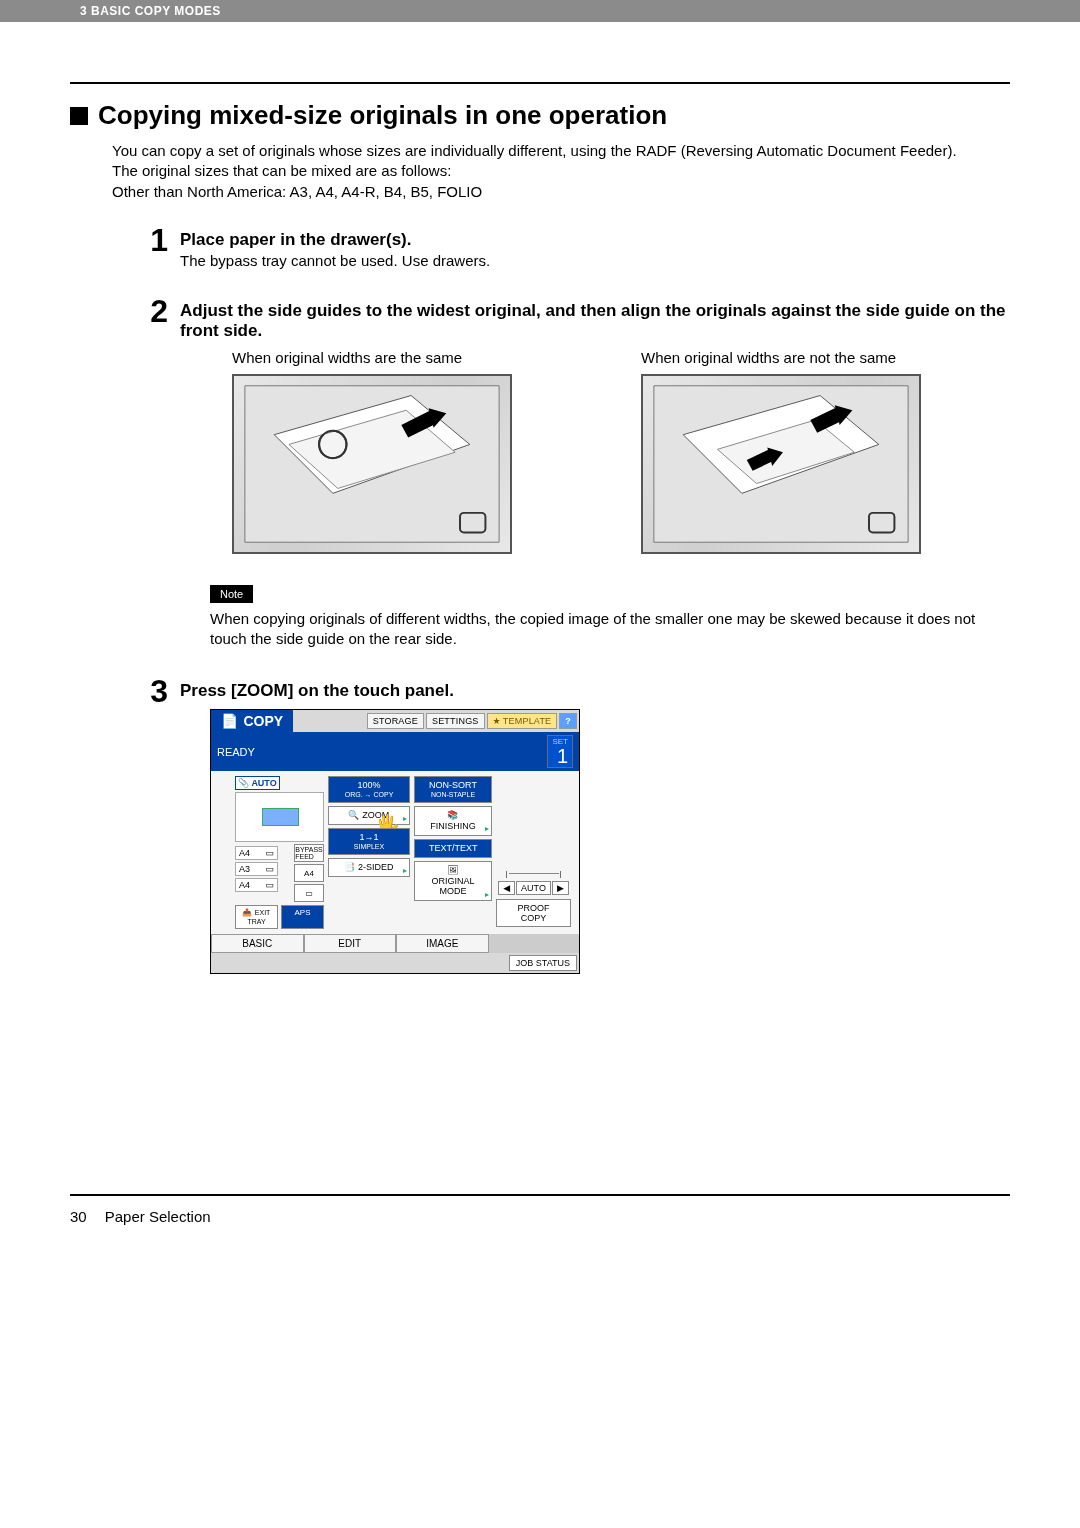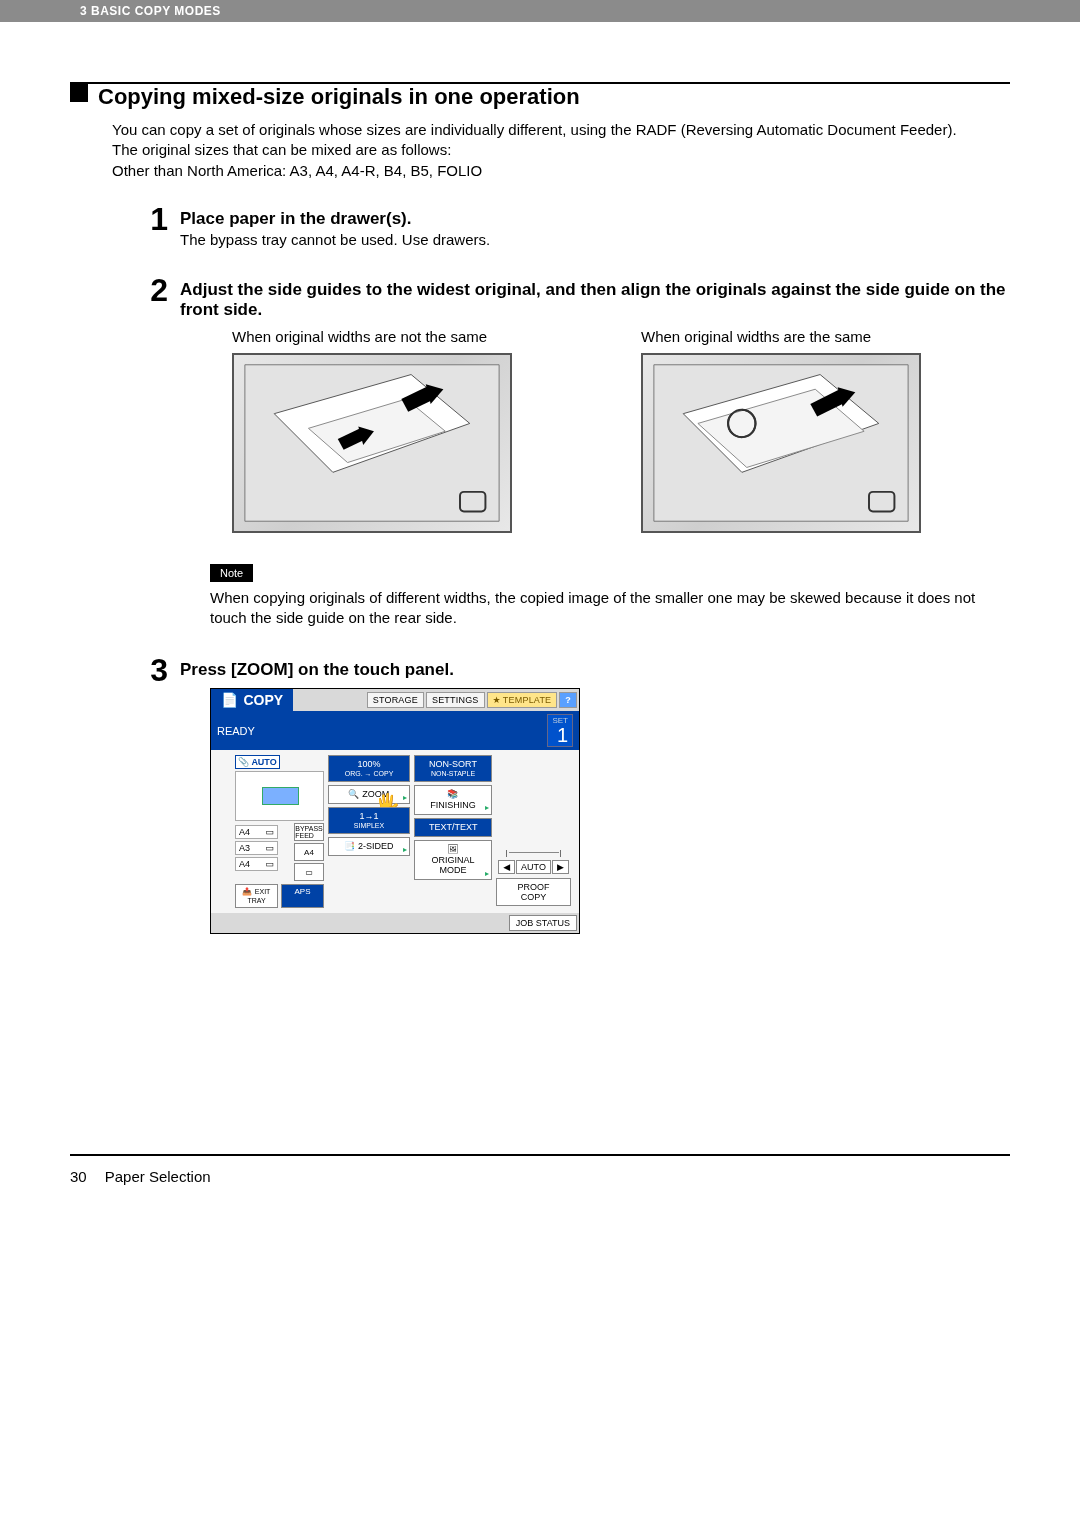--- a/index.html
+++ b/index.html
@@ -20,24 +20,25 @@
   }
   .content {
     padding: 20px 70px 0 70px;
   }
   hr.top-rule {
     border: none;
     border-top: 2px solid #000;
     margin-top: 40px;
   }
   .section-title {
-    font-size: 22px;
+    margin-top: 16px;
+    font-size: 26px;
     font-weight: bold;
     display: flex;
-    align-items: flex-start;
+    align-items: center;
     gap: 10px;
   }
   .section-title::before {
     content: "";
     display: inline-block;
     width: 18px;
     height: 18px;
     background: #000;
   }
   .intro-block {
@@ -275,46 +276,46 @@
         <div class="step-title">Place paper in the drawer(s).</div>
         <div class="step-desc">The bypass tray cannot be used. Use drawers.</div>
       </div>
     </li>
 
     <li class="step">
       <div class="step-num">2</div>
       <div class="step-body">
         <div class="step-title">Adjust the side guides to the widest original, and then align the originals against the side guide on the front side.</div>
         <div class="two-col">
+          <div class="col">
+            <div class="col-label">When original widths are the same</div>
+            <div class="illus">
+              <svg viewBox="0 0 280 180">
+                <polygon points="10,10 270,10 270,170 10,170" fill="#e3e3e3" stroke="#777"></polygon>
+                <polygon points="40,60 180,20 240,70 100,120" fill="#fff" stroke="#555"></polygon>
+                <polygon points="55,70 175,35 225,78 105,115" fill="#f4f4f4" stroke="#888"></polygon>
+                <circle cx="100" cy="70" r="14" fill="none" stroke="#333" stroke-width="2"></circle>
+                <path d="M100 56 a14 14 0 1 1 -10 4" fill="none" stroke="#333" stroke-width="2"></path>
+                <polygon points="170,50 200,35 207,48 177,63" fill="#000"></polygon>
+                <polygon points="198,33 216,38 203,53" fill="#000"></polygon>
+                <rect x="230" y="140" width="26" height="20" rx="4" fill="none" stroke="#333" stroke-width="2"></rect>
+              </svg>
+            </div>
+          </div>
           <div class="col">
             <div class="col-label">When original widths are not the same</div>
             <div class="illus">
               <svg viewBox="0 0 280 180">
                 <polygon points="10,10 270,10 270,170 10,170" fill="#e3e3e3" stroke="#777"></polygon>
                 <polygon points="40,60 180,20 240,70 100,120" fill="#fff" stroke="#555"></polygon>
                 <polygon points="75,75 175,45 215,78 115,110" fill="#f4f4f4" stroke="#888"></polygon>
                 <polygon points="170,45 197,32 204,45 177,58" fill="#000"></polygon>
                 <polygon points="195,30 213,35 200,50" fill="#000"></polygon>
                 <polygon points="105,86 128,75 134,86 111,97" fill="#000"></polygon>
                 <polygon points="126,73 142,78 131,92" fill="#000"></polygon>
-                <rect x="230" y="140" width="26" height="20" rx="4" fill="none" stroke="#333" stroke-width="2"></rect>
-              </svg>
-            </div>
-          </div>
-          <div class="col">
-            <div class="col-label">When original widths are the same</div>
-            <div class="illus">
-              <svg viewBox="0 0 280 180">
-                <polygon points="10,10 270,10 270,170 10,170" fill="#e3e3e3" stroke="#777"></polygon>
-                <polygon points="40,60 180,20 240,70 100,120" fill="#fff" stroke="#555"></polygon>
-                <polygon points="55,70 175,35 225,78 105,115" fill="#f4f4f4" stroke="#888"></polygon>
-                <circle cx="100" cy="70" r="14" fill="none" stroke="#333" stroke-width="2"></circle>
-                <path d="M100 56 a14 14 0 1 1 -10 4" fill="none" stroke="#333" stroke-width="2"></path>
-                <polygon points="170,50 200,35 207,48 177,63" fill="#000"></polygon>
-                <polygon points="198,33 216,38 203,53" fill="#000"></polygon>
                 <rect x="230" y="140" width="26" height="20" rx="4" fill="none" stroke="#333" stroke-width="2"></rect>
               </svg>
             </div>
           </div>
         </div>
 
         <div class="note-box">
           <div class="note-tag">Note</div>
           <div class="note-text">When copying originals of different widths, the copied image of the smaller one may be skewed because it does not touch the side guide on the rear side.</div>
         </div>
@@ -427,20 +428,26 @@
               </div>
               <div class="density-bar">
                 <span class="btn-small" style="padding:1px 4px;">◀</span>
                 <span class="btn-small" style="padding:1px 4px;">AUTO</span>
                 <span class="btn-small" style="padding:1px 4px;">▶</span>
               </div>
               <div class="btn-small">PROOF COPY</div>
             </div>
           </div>
 
+          <div class="tp-tabs-bottom">
+            <div class="bt">BASIC</div>
+            <div class="bt">EDIT</div>
+            <div class="bt">IMAGE</div>
+            <div class="bt" style="background:#ccc; border:none;"></div>
+          </div>
           <div class="tp-status">
             <div class="js">JOB STATUS</div>
           </div>
         </div>
       </div>
     </li>
   </ol>
 
   <hr class="footer-rule">
   <div class="footer">

